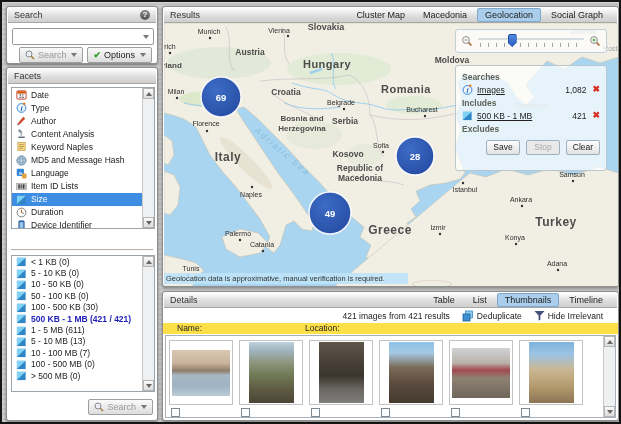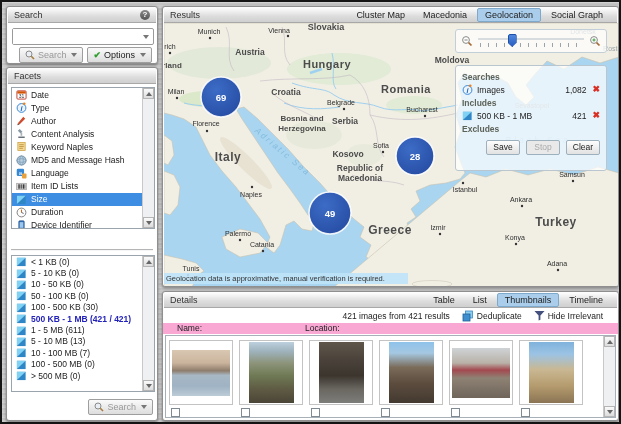--- a/index.html
+++ b/index.html
@@ -73,34 +73,34 @@
   .zoom-ticks { position:absolute; left:2px; right:2px; top:9px; height:4px;
     background:repeating-linear-gradient(90deg,#9aa4aa 0 1px,transparent 1px 8px); }
   .zoom-handle { position:absolute; left:28%; top:0px; width:9px; height:13px; background:linear-gradient(180deg,#4f87dd,#2b5fc0);
     border:1px solid #1d4fa8; border-radius:2px 2px 0 0; clip-path:polygon(0 0,100% 0,100% 68%,50% 100%,0 68%); }
 
   
   #constraints { position:absolute; left:291px; top:42px; width:152px; height:106px;
     background:rgba(255,255,255,.72); border:1px solid #b9c6cf; border-radius:3px; padding:4px 6px; }
   .ov-section { color:#5d6258; font-weight:bold; font-size:8.5px; margin:2px 0 1px; }
   .ov-row { display:flex; align-items:center; gap:4px; font-size:8.5px; height:13px; }
-  .ov-row .lbl { flex:1; white-space:nowrap; }
+  .ov-row .lbl { flex:1; white-space:nowrap;text-decoration:underline; }
   .ov-row .cnt { font-size:8.5px; }
   .ov-x { color:#d93025; font-weight:bold; font-size:9px; line-height:9px; margin-left:2px; }
   .ov-btns { display:flex; justify-content:flex-end; gap:6px; margin-top:6px; }
   .ov-btn { min-width:34px; height:15px; font-size:8.5px; text-align:center; line-height:13px;
     background:linear-gradient(180deg,#fdfdfd,#e2e2e2); border:1px solid #9db0bd; border-radius:2px; padding:0 4px; }
   .ov-btn.disabled { color:#aaa; background:#e9e9e9; }
 
   
   #details-panel { left:160px; top:289px; width:457px; height:130px; }
   .dtoolbar { position:absolute; left:1px; right:1px; top:16px; height:15px; display:flex; align-items:center;
     justify-content:flex-end; gap:12px; padding-right:14px; font-size:8.5px; background:#fff; }
   .tool-item { display:flex; align-items:center; gap:3px; }
-  .fieldlabels { position:absolute; top:31px; left:0; right:0; height:11px; font-size:8.5px; color:#222; background:#f9a8d4; }
+  .fieldlabels { position:absolute; top:31px; left:0; right:0; height:11px; font-size:8.5px; color:#222; background:#fde047; }
   .fieldlabels .fl-name { position:absolute; left:14px; }
   .fieldlabels .fl-loc { position:absolute; left:142px; }
   #thumbs-region { position:absolute; left:2px; right:2px; top:43px; bottom:2px; background:#fff; border:1px solid #a7b0b8; }
   .thumb-card { position:absolute; top:4px; width:64px; height:65px; background:#fff; border:1px solid #c3c3c3;
     display:flex; align-items:center; justify-content:center; }
   .thumb-img { display:block; }
   .thumb-img.landscape { width:58px; height:46px; }
   .thumb-img.portrait { width:45px; height:61px; }
   .thumb-check { position:absolute; top:72px; width:9px; height:9px; border:1px solid #808a92; background:#fff; }
   .t0 { background:linear-gradient(180deg,#d9c7b2 0%,#cbb49e 28%,#8e7d6b 45%,#a8b8c4 55%,#9fb3c4 78%,#bccbd6 100%); }

